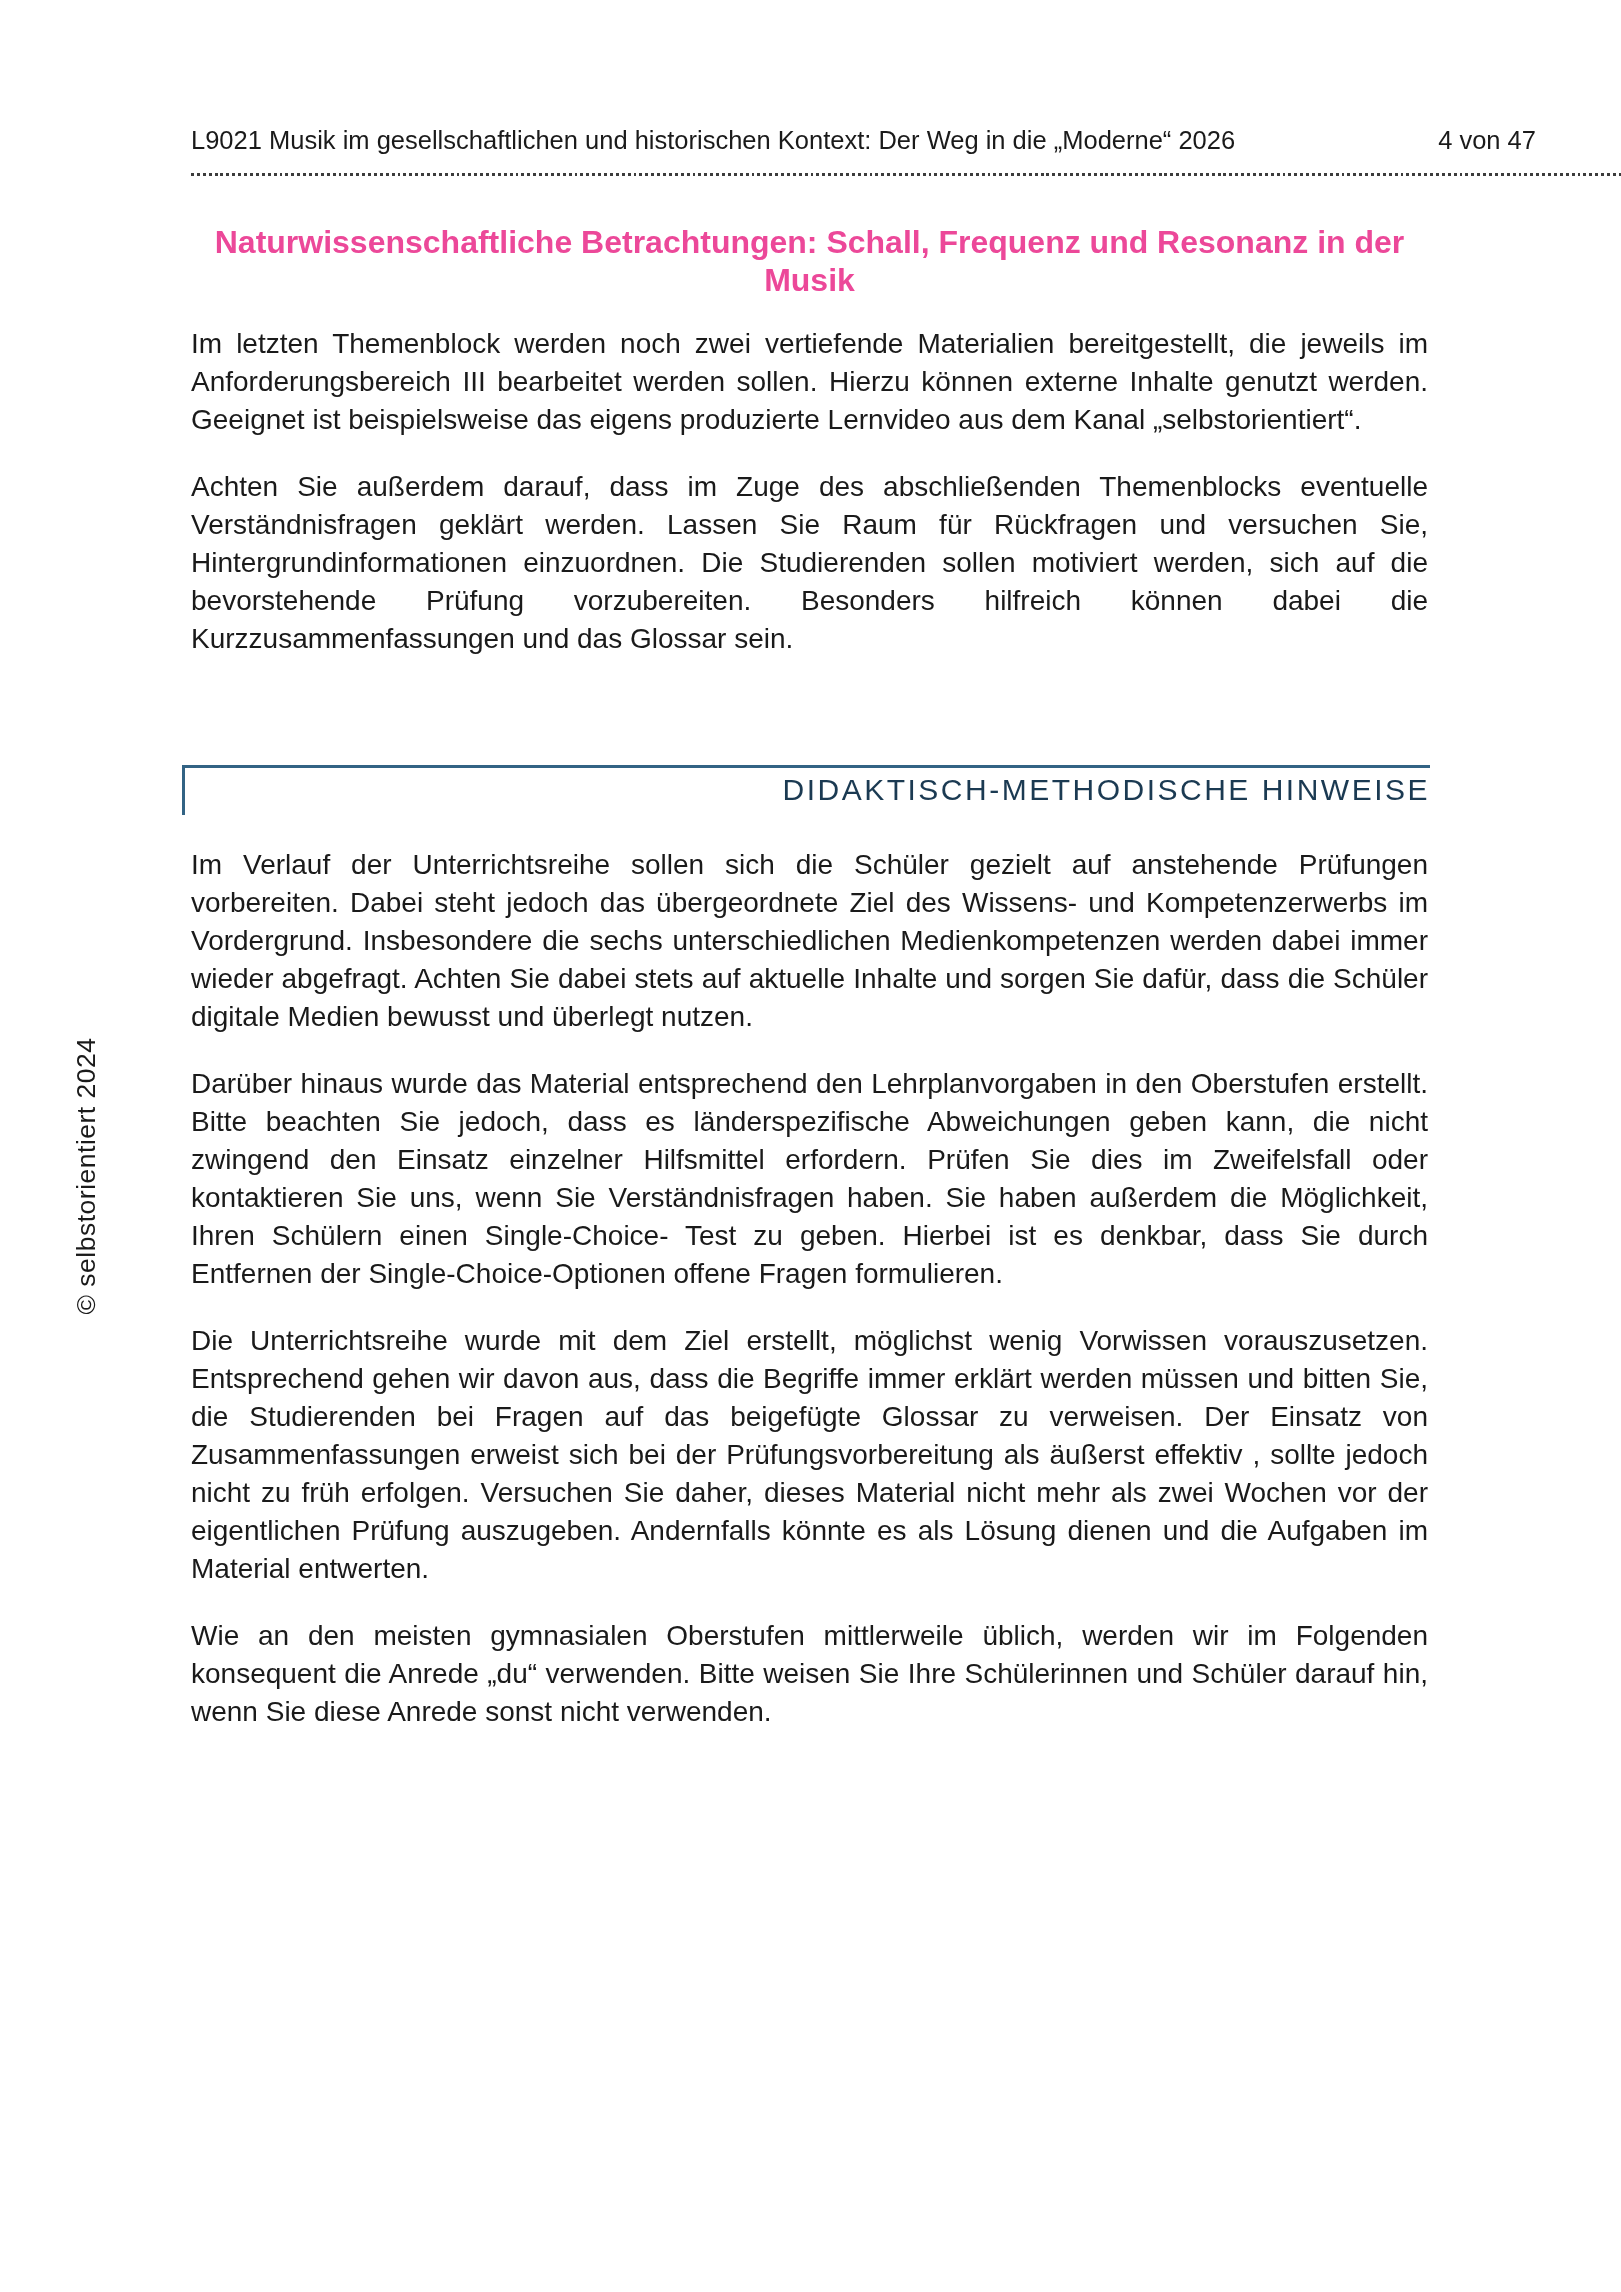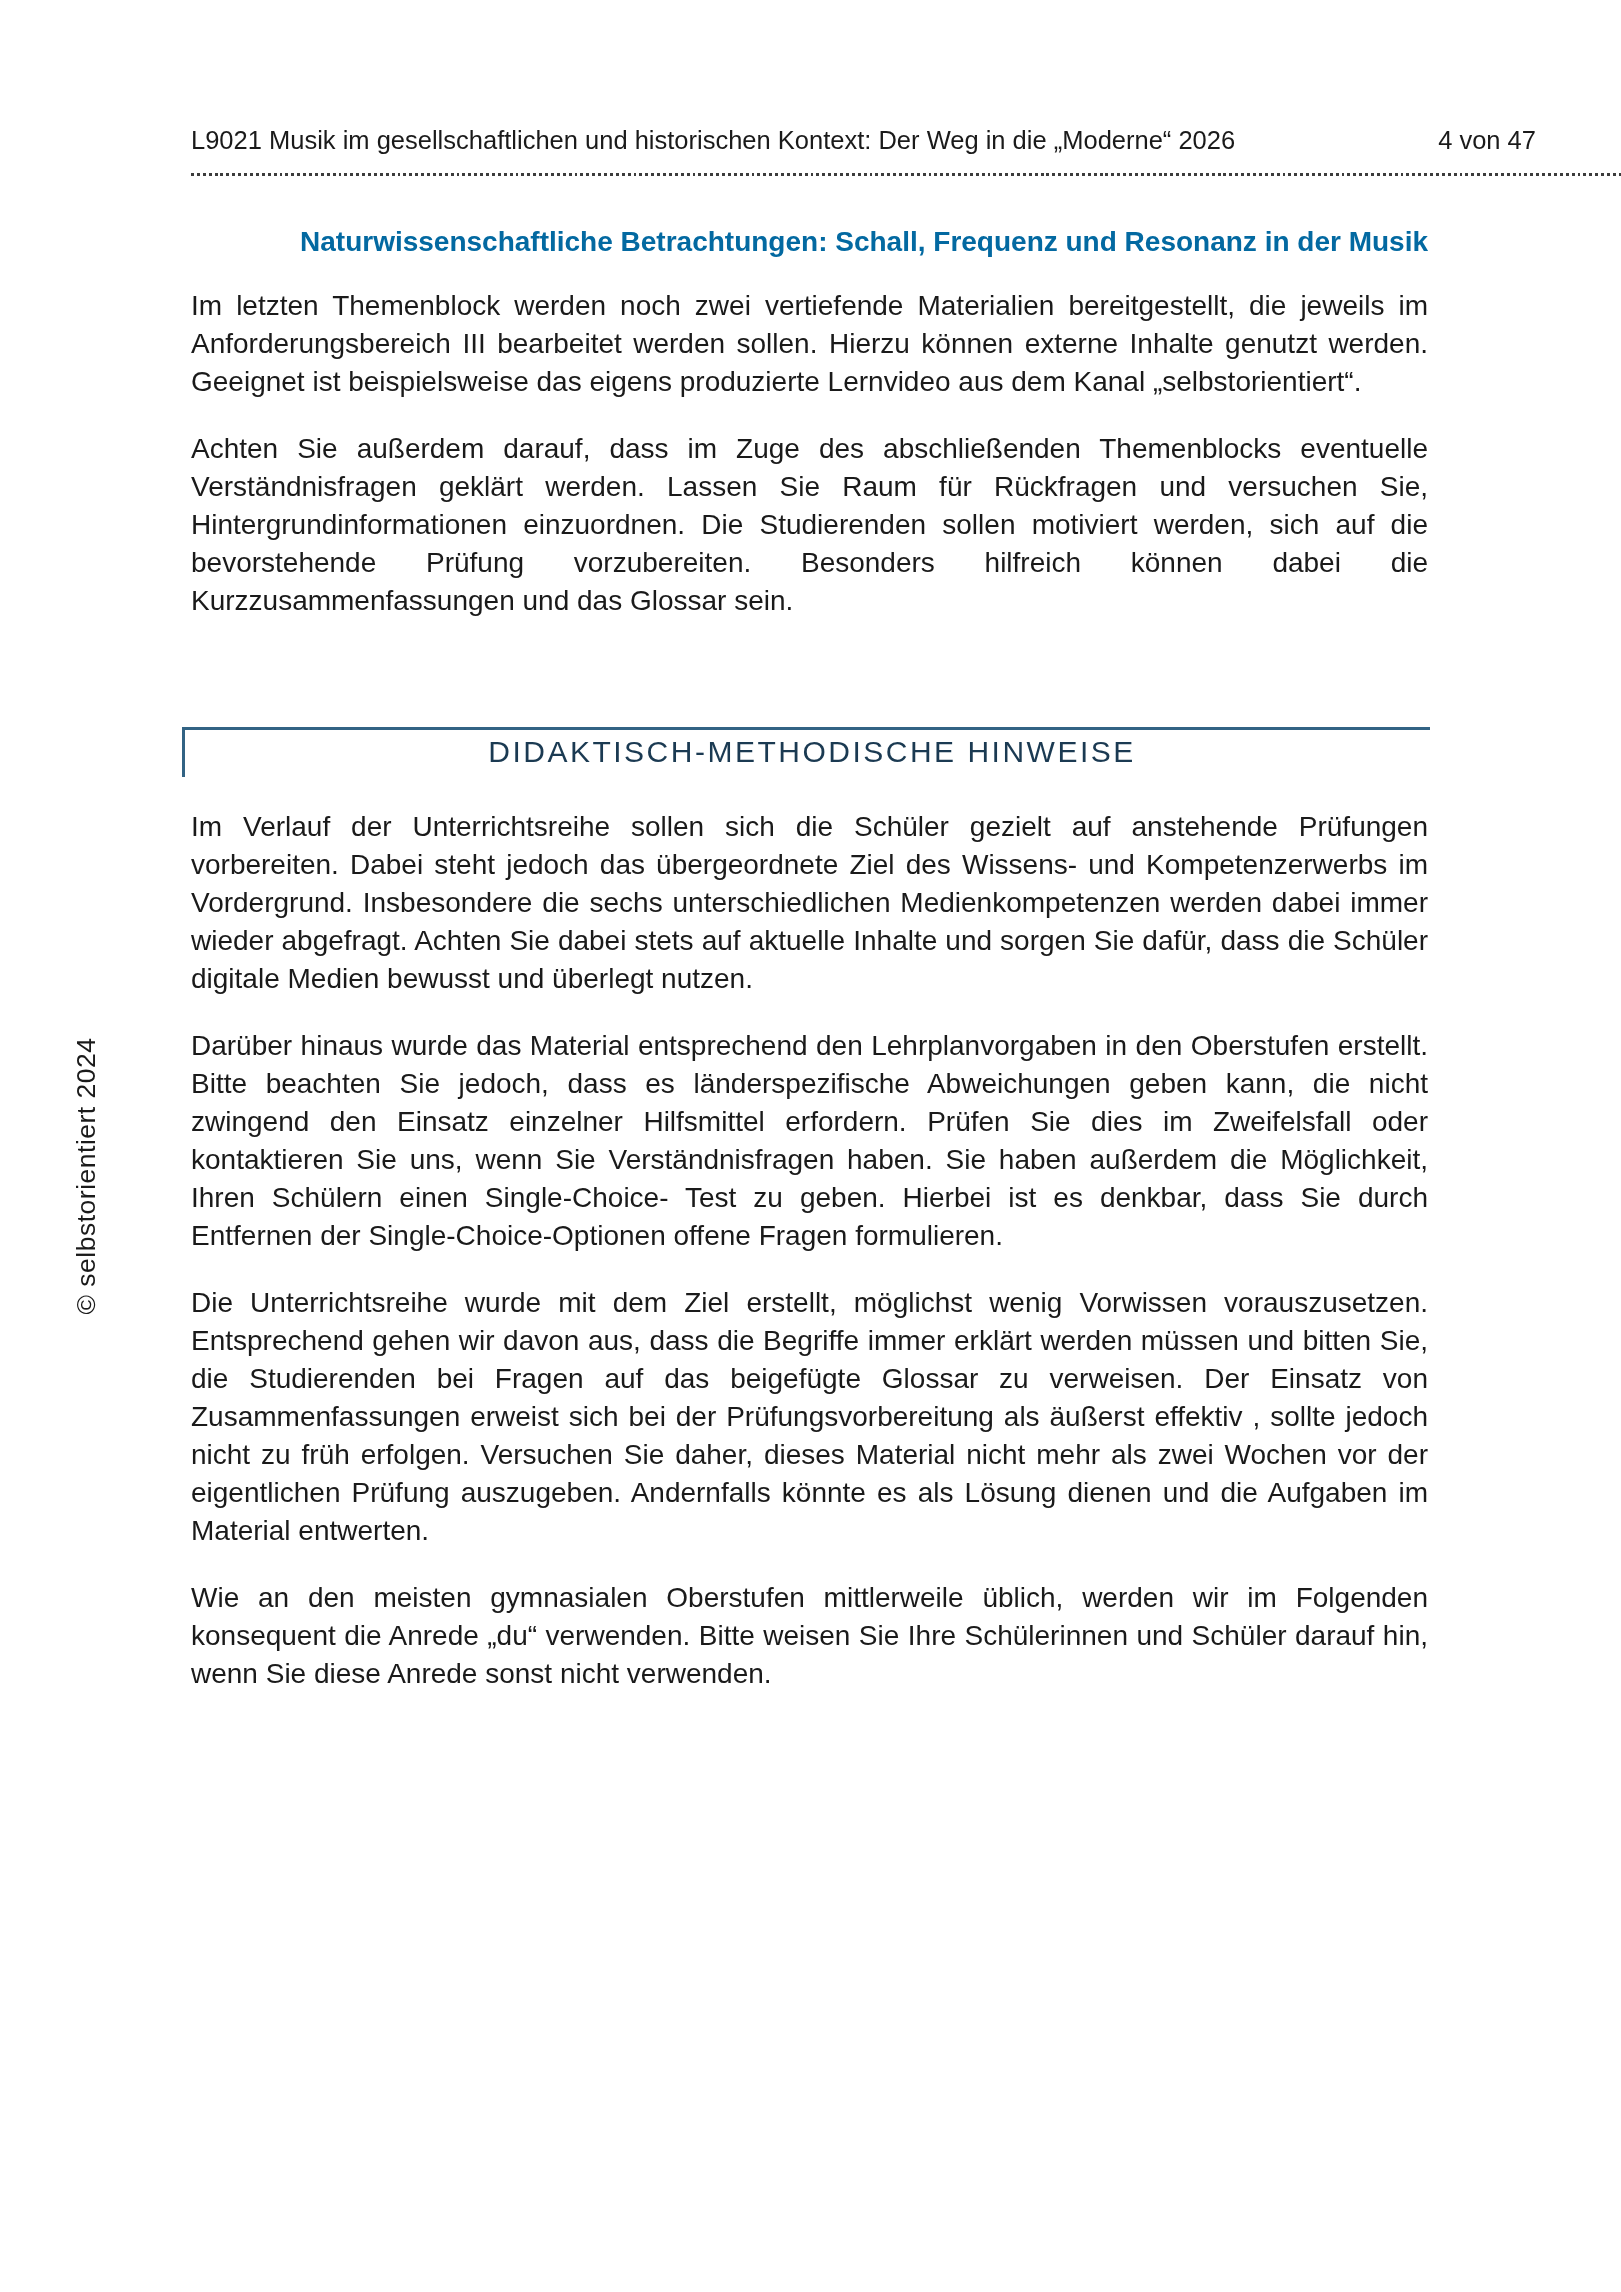--- a/index.html
+++ b/index.html
@@ -63,41 +63,41 @@
     background: var(--banner-bg);
     padding: 15.7px 13.7px 13.7px 9.8px;
     font-size: 28px;
     line-height: 36px;
     letter-spacing: 0.8px;
     color: var(--banner-text);
     text-align: left;
   }
   h2.sub {
     margin: 30px 0 25.5px;
-    font-size: 28px;
+    font-size: 32px;
     font-weight: bold;
     line-height: 38px;
-    text-align: right;
-    color: #0369a1;
+    text-align: center;
+    color: #ec4899;
   }
   p.body { margin: 0 0 29px; }
   .didaktik {
     margin: 107px -2px 0 -8.8px;
     border-top: 3.9px solid var(--didaktik-border-color);
   }
   .didaktik-heading {
     margin: 0;
     border-left: 3.9px solid var(--didaktik-border-color);
     padding: 4.9px 0 7.8px 8.8px;
     font-size: 30px;
     font-weight: normal;
     letter-spacing: 2.5px;
     line-height: 35px;
     color: var(--didaktik-heading-color);
-    text-align: center;
+    text-align: right;
   }
   .didaktik p.body { margin: 0 2px 29px 8.8px; }
   .didaktik p.first { margin-top: 31px; }
 </style>
 </head>
 <body>
 
 <div class="page">
 
   <div class="header">

